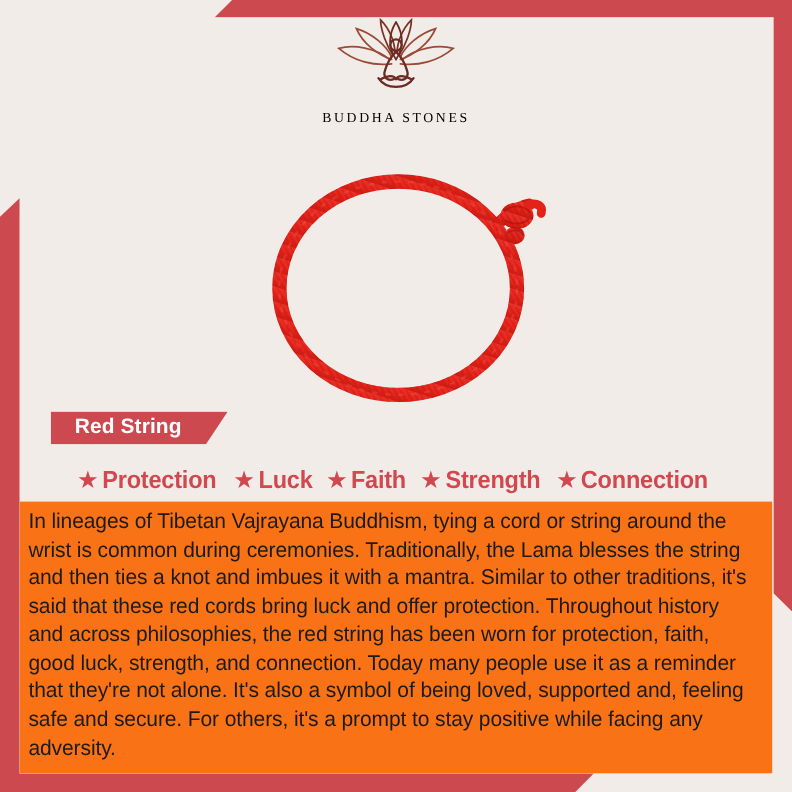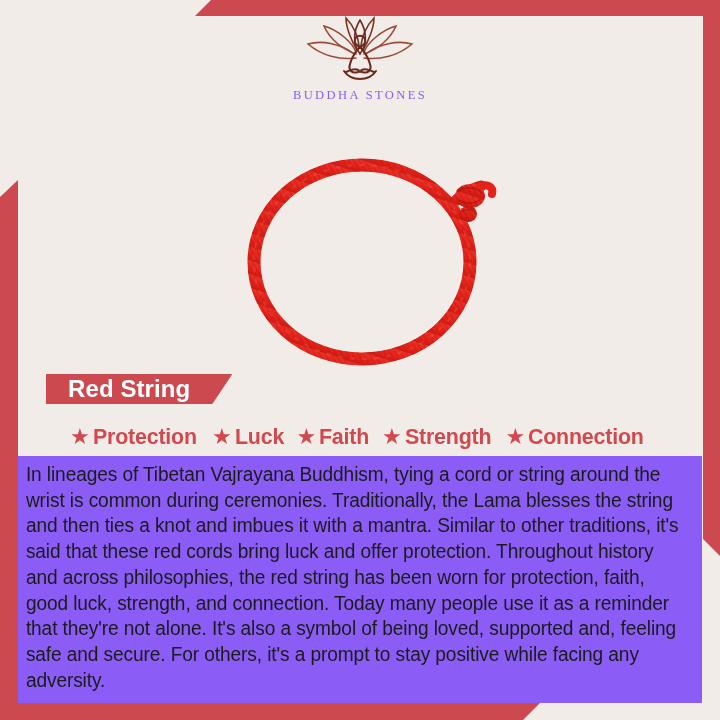--- a/index.html
+++ b/index.html
@@ -69,25 +69,25 @@
     text-align: center;
   }
 
   .logo-mark {
     display: block;
     margin: 0 auto;
   }
 
   .logo-text {
     display: block;
-    margin-top: 2px;
+    margin-top: 14px;
     font-family: "Liberation Serif", serif;
     font-size: 12.5px;
     letter-spacing: 2.4px;
-    color: #8b5cf6;
+    color: #000000;
     font-weight: 400;
   }
 
   
   .title-banner {
     position: absolute;
     top: 98px;
     left: 146px;
     width: 464px;
     height: 47px;
@@ -124,21 +124,21 @@
     height: 30px;
     padding: 0 42px 0 22px;
     background: #cc4950;
     display: flex;
     align-items: center;
     clip-path: polygon(0 0, 100% 0, calc(100% - 20px) 100%, 0 100%);
   }
 
   .label-text {
     font-family: "Liberation Sans Narrow", "Liberation Sans", sans-serif;
-    font-size: 24px;
+    font-size: 19px;
     font-weight: bold;
     color: #ffffff;
     letter-spacing: 0.1px;
     white-space: nowrap;
   }
 
   
   .benefits {
     position: absolute;
     top: 421px;
@@ -177,21 +177,21 @@
     transform-origin: left center;
   }
 
   
   .desc-block {
     position: absolute;
     top: 456px;
     left: 18px;
     width: 684px;
     height: 247px;
-    background: #8b5cf6;
+    background: #f97316;
     padding: 0;
   }
 
   .desc-text {
     margin: 0;
     padding: 6px 10px 0 8px;
     font-family: "Liberation Sans Narrow", "Liberation Sans", sans-serif;
     font-size: 19.4px;
     line-height: 25.7px;
     color: #1b1b1b;

